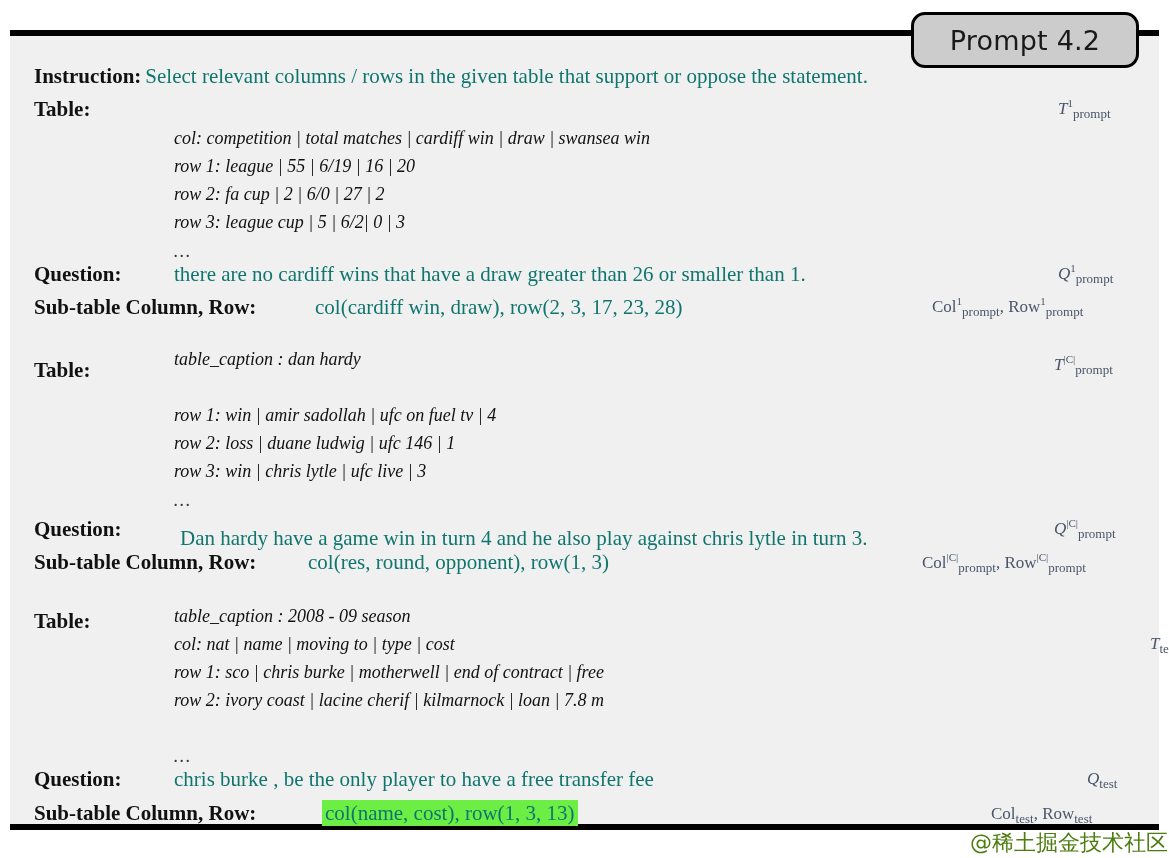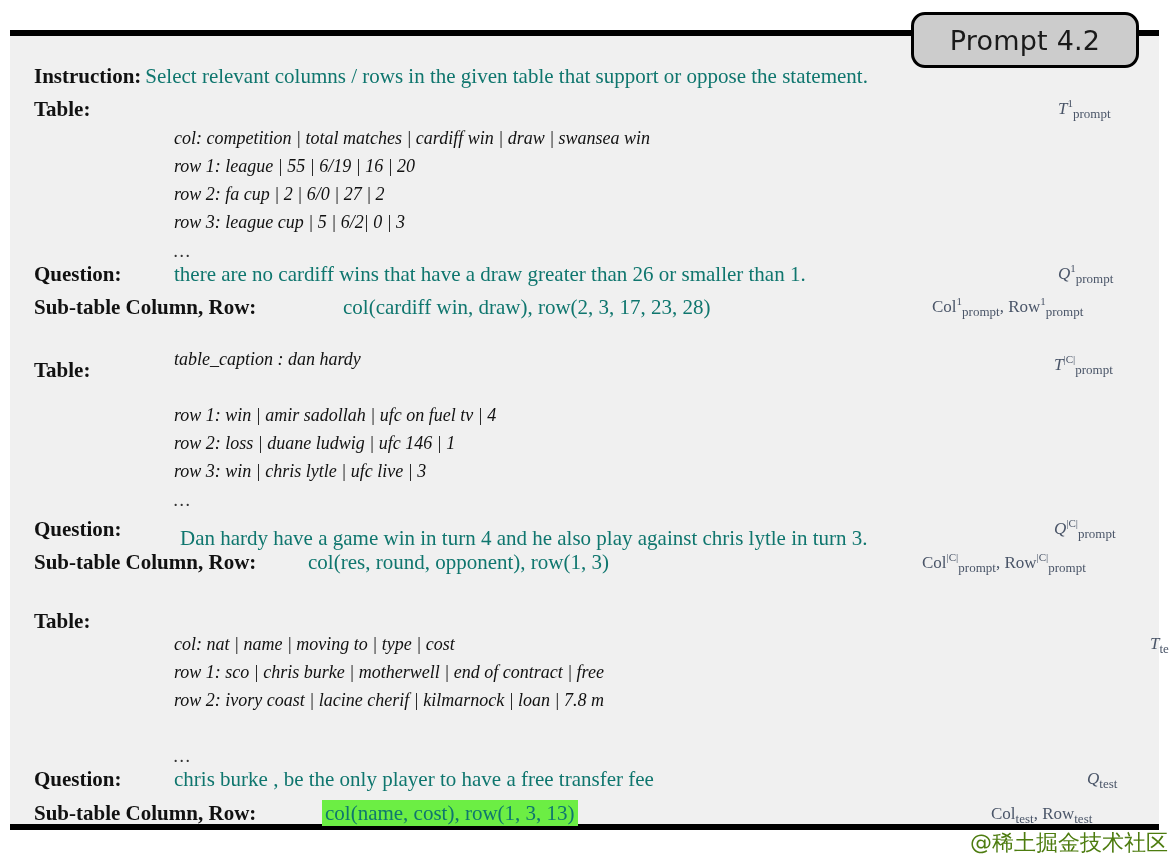--- a/index.html
+++ b/index.html
@@ -168,21 +168,21 @@
     <div class="line tbl-txt" style="left:164px; top:92px;">col: competition  |  total matches  |  cardiff win  |  draw  |  swansea win</div>
     <div class="line tbl-txt" style="left:164px; top:120px;">row 1: league  |  55  |  6/19  |  16  |  20</div>
     <div class="line tbl-txt" style="left:164px; top:148px;">row 2: fa cup  |  2  |  6/0  |  27  |  2</div>
     <div class="line tbl-txt" style="left:164px; top:176px;">row 3: league cup  |  5  |  6/2|  0  |  3</div>
     <div class="line ellipsis" style="left:164px; top:205px;">…</div>
 
     <div class="line lbl" style="left:24px; top:226px;">Question:</div>
     <div class="line body-txt" style="left:164px; top:226px;">there are no cardiff wins that have a draw greater than 26 or smaller than 1.</div>
 
     <div class="line lbl" style="left:24px; top:259px;">Sub-table Column, Row:</div>
-    <div class="line body-txt" style="left:305px; top:259px;margin-left:28px;">col(cardiff win,  draw), row(2, 3, 17,  23, 28)</div>
+    <div class="line body-txt" style="left:305px; top:259px;">col(cardiff win,  draw), row(2, 3, 17,  23, 28)</div>
 
     <div class="annot" style="left:1048px; top:63px;">
       <span class="mvar">T</span><sup>1</sup><sub>prompt</sub>
     </div>
     <div class="annot" style="left:1048px; top:228px;">
       <span class="mvar">Q</span><sup>1</sup><sub>prompt</sub>
     </div>
     <div class="annot" style="left:922px; top:261px;">
       <span class="rm">Col</span><sup>1</sup><sub>prompt</sub><span class="rm">,&nbsp;</span><span class="rm">Row</span><sup>1</sup><sub>prompt</sub>
     </div>
@@ -204,20 +204,21 @@
       <span class="mvar">T</span><sup>|C|</sup><sub>prompt</sub>
     </div>
     <div class="annot" style="left:1044px; top:483px;">
       <span class="mvar">Q</span><sup>|C|</sup><sub>prompt</sub>
     </div>
     <div class="annot" style="left:912px; top:517px;">
       <span class="rm">Col</span><sup>|C|</sup><sub>prompt</sub><span class="rm">,&nbsp;</span><span class="rm">Row</span><sup>|C|</sup><sub>prompt</sub>
     </div>
 
     <div class="line lbl" style="left:24px; top:573px;">Table:</div>
+    <div class="line tbl-txt" style="left:164px; top:570px;">table_caption : 2008 - 09 season</div>
     <div class="line tbl-txt" style="left:164px; top:598px;">col: nat  |  name  |  moving to  |  type  |  cost</div>
     <div class="line tbl-txt" style="left:164px; top:626px;">row 1: sco  |  chris burke  |  motherwell  |  end of contract  |  free</div>
     <div class="line tbl-txt" style="left:164px; top:654px;">row 2: ivory coast  |  lacine cherif  |  kilmarnock  |  loan  |  7.8 m</div>
     <div class="line ellipsis" style="left:164px; top:710px;">…</div>
 
     <div class="line lbl" style="left:24px; top:731px;">Question:</div>
     <div class="line body-txt" style="left:164px; top:731px;">chris burke , be the only player to have a free transfer fee</div>
 
     <div class="line lbl" style="left:24px; top:765px;">Sub-table Column, Row:</div>
     <div class="line body-txt" style="left:312px; top:765px;">

